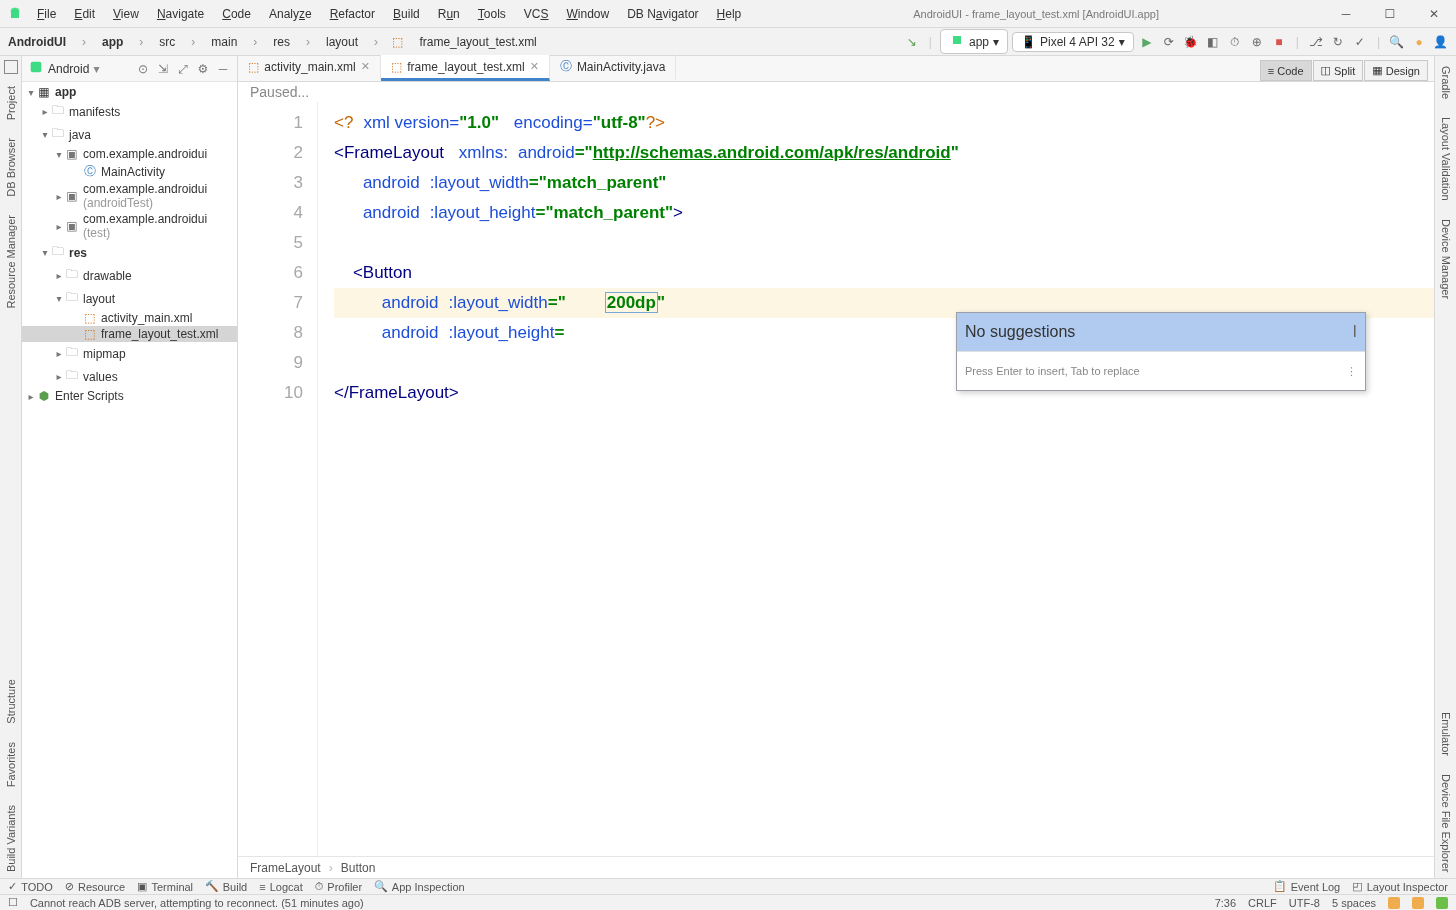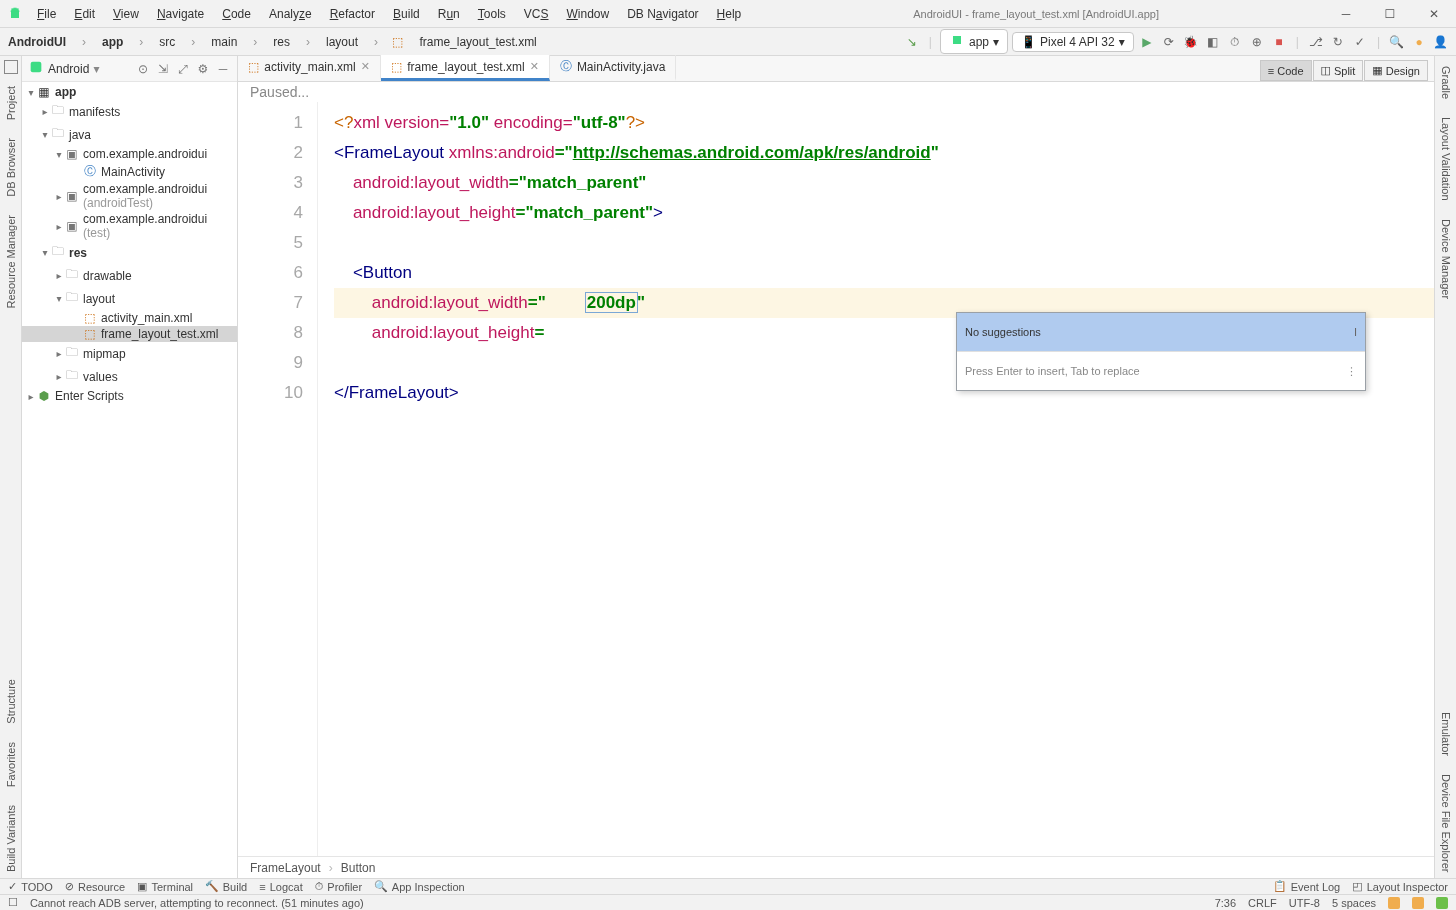--- a/index.html
+++ b/index.html
@@ -63,29 +63,29 @@
 .tabs .vmbtn { padding:3px 7px; border:1px solid #c8c8c8; background:#f2f2f2; cursor:pointer; font-size:11px; display:flex; align-items:center; gap:3px;}
 .tabs .vmbtn.active{ background:#d8d8d8;}
 .status-under-tabs{ display:flex; justify-content:flex-start; padding:2px 12px; color:#888; font-size:14px;}
 
 .code-wrap { flex:1; display:flex; position:relative; font-family: Consolas, "Courier New", monospace; font-size:17px; }
 .gutter { width:80px; background:#fff; border-right:1px solid #eee; text-align:right; color:#a8a8a8; padding:6px 14px 0 0; line-height:30px;}
 .code { flex:1; padding:6px 0 0 16px; line-height:30px; position:relative; background:#fff;}
 .code .ln { height:30px; white-space:pre;}
 .code .highlight-line { background:#fdf6e3; }
 .code .tag{ color:#000080; }
-.code .attr{ color:#be185d; }
+.code .attr{ color:#1d4ed8;margin-left:10px; }
 .code .val{ color:#008000; font-weight:bold;}
 .code .pi { color:#c86400; }
 .code .green { color:#008000; font-weight:bold;}
 .code .boxed { outline:1px solid #7aa7d6; padding:0 1px;margin-left:40px;}
 
 
 .popup { position:absolute; left:638px; top:210px; width:410px; background:#fff; border:1px solid #9aa0a6; box-shadow:2px 2px 6px rgba(0,0,0,.2);}
-.popup .pitem { background:#b0cbef; padding:4px 8px; font-family:Consolas,monospace; font-size:11px; color:#333; display:flex;}
+.popup .pitem { background:#b0cbef; padding:4px 8px; font-family:Consolas,monospace; font-size:16px; color:#333; display:flex;}
 .popup .pitem .txt{flex:1;}
 .popup .hint { font-size:11px; color:#888; padding:4px 8px; display:flex; justify-content:space-between; border-top:1px solid #e0e0e0;}
 
 
 .codecrumb{ height:22px; border-top:1px solid #e5e5e5; display:flex; align-items:center; padding:0 12px; gap:8px; color:#555; font-size:12px;}
 .codecrumb .bc { cursor:pointer; }
 .codecrumb .sep{color:#bbb;}
 
 
 .bottombar { position:absolute; left:0; right:0; bottom:16px; height:16px; background:#f2f2f2; border-top:1px solid #d9d9d9; display:flex; align-items:center; padding:0 8px; gap:12px; font-size:11px; color:#555;}

